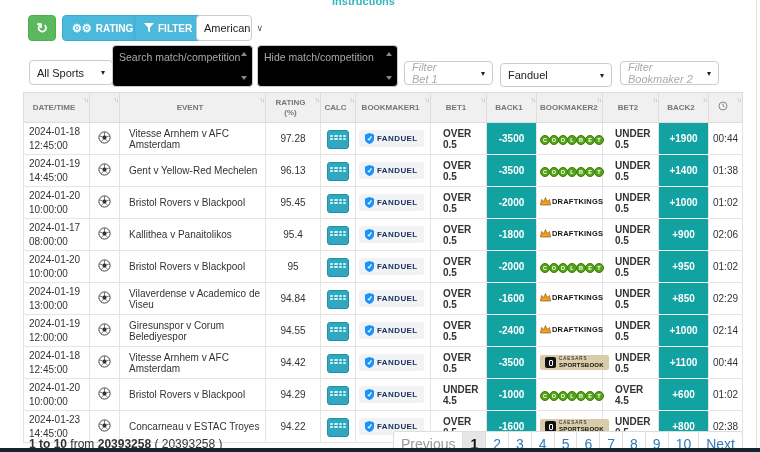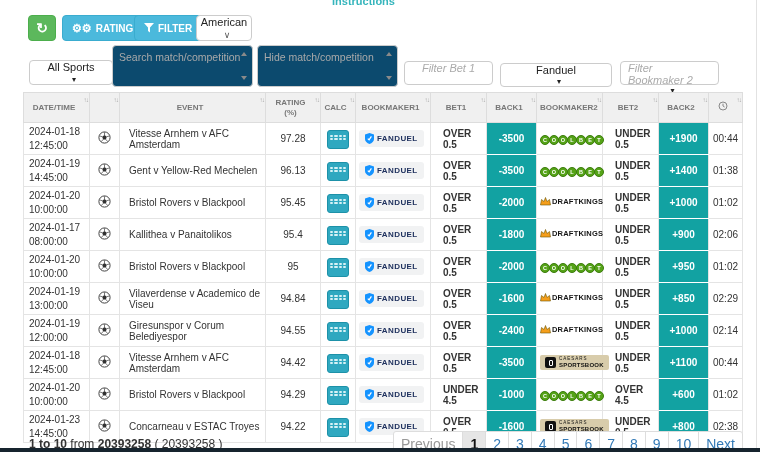--- a/index.html
+++ b/index.html
@@ -13,32 +13,32 @@
   
   .btn { position:absolute; top:15px; height:26px; display:flex; align-items:center; gap:4px;
     border-radius:4px; color:#fff; font-size:10px; font-weight:bold; padding:0 9px; cursor:pointer; border:1px solid transparent; }
   .btn-green { left:28px; width:28px; justify-content:center; background:#5cb85c; border-color:#4cae4c; padding:0; }
   .btn-green .ricon { font-size:14px; line-height:1; }
   .btn-cyan { background:#4bb9dc; border-color:#3aaccf; }
   .btn-rating { left:62px; }
   .btn-filter { left:134px; }
   .gear-ic { font-size:11px; line-height:1; }
   .sel { position:absolute; background:#fff; border:1px solid #ccc; border-radius:4px;
-    display:flex; align-items:center; justify-content:space-between; padding:0 7px; font-size:11px; color:#222; cursor:pointer;flex-direction:column; }
+    display:flex; align-items:center; justify-content:space-between; padding:8px 7px; font-size:11px; color:#222; cursor:pointer; }
   .sel .arr { font-size:8px; color:#222; margin-left:6px; }
   .sel .chev { font-size:9px; color:#555; margin-left:6px; }
   .sel-american { left:196px; top:15px; width:56px; height:26px; }
   .sel-sport { left:29px; top:60px; width:84px; height:25px; }
   .sel-bet1 { left:404px; top:61px; width:89px; height:24px;gap:36px; }
   .sel-bm1 { left:500px; top:63px; width:112px; height:24px; }
   .sel-bm2 { left:620px; top:61px; width:99px; height:24px; }
   .ph-italic { font-style:italic; color:#aaa; }
 
   
-  .ta { position:absolute; top:45px; height:42px; width:141px; background:#0c4a6e;
+  .ta { position:absolute; top:45px; height:42px; width:141px; background:#000000;
     border:1px solid #ccc; border-radius:4px; }
   .ta .ph { position:absolute; top:5px; left:6px; font-size:10.5px; color:#a9a9a9; }
   .ta-search { left:112px; }
   .ta-hide { left:257px; }
   .tri-up, .tri-down { position:absolute; right:5px; width:0; height:0;
     border-left:3px solid transparent; border-right:3px solid transparent; }
   .tri-up { top:6px; border-bottom:4px solid #8a8a8a; }
   .tri-down { bottom:6px; border-top:4px solid #8a8a8a; }
 
   

